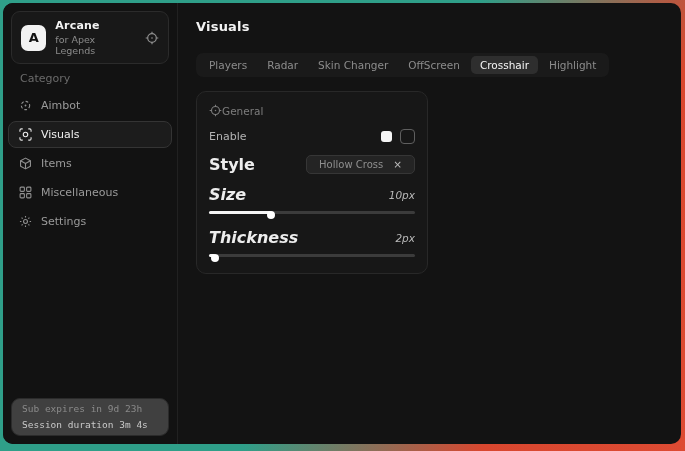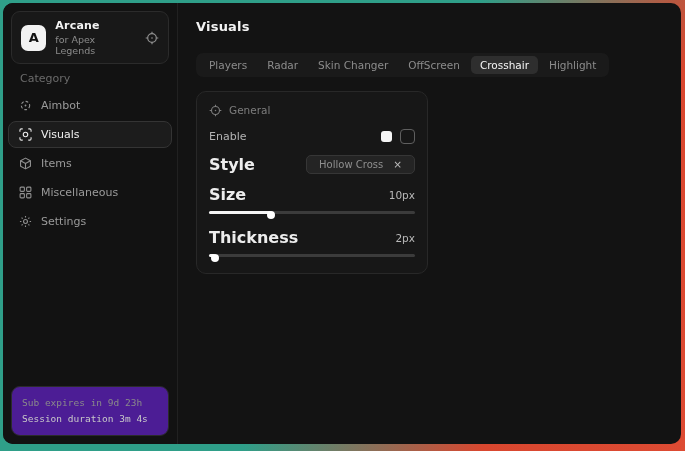--- a/index.html
+++ b/index.html
@@ -34,41 +34,41 @@
   .nav-item {
     margin:0 5px; height:27px; display:flex; align-items:center; gap:9px;
     padding:0 10px; border:1px solid transparent; border-radius:8px;
     color:#9a9a9a; font-size:11px; cursor:pointer;
   }
   .nav-item .icon { display:flex; color:#8f8f8f; }
   .nav-item.active { background:#1c1c1c; border-color:#343434; color:#f0f0f0; }
   .nav-item.active .icon { color:#e8e8e8; }
   .footer-card {
     position:absolute; left:8px; right:8px; bottom:8px;
-    border:1px solid #2b2b2b; border-radius:9px; background:#4c1d95;
-    padding:8px 10px; font-family:"DejaVu Sans Mono", monospace; font-size:9.5px; line-height:1.7;
+    border:1px solid #2b2b2b; border-radius:9px; background:#404040;
+    padding:2px 10px; font-family:"DejaVu Sans Mono", monospace; font-size:9.5px; line-height:1.7;
   }
   .footer-line1 { color:#8a8a8a; }
   .footer-line2 { color:#c9c9c9; }
   
   .main { flex:1; padding:16px 18px; }
   .page-title { color:#f2f2f2; font-size:13px; font-weight:bold; letter-spacing:.2px; }
   .tabbar {
     margin-top:19px; display:inline-flex; align-items:center; gap:2px;
     background:#1a1a1a; border-radius:7px; padding:3px 4px;
   }
   .tab {
     padding:3px 9px; font-size:10.5px; color:#8c8c8c; border-radius:5px; cursor:pointer; white-space:nowrap;
   }
   .tab.active { background:#2e2e2e; color:#f5f5f5; }
   .panel {
     margin-top:14px; width:232px; background:#171717;
     border:1px solid #282828; border-radius:10px; padding:10px 12px 14px;
   }
-  .panel-header { display:flex; gap:7px; color:#7d7d7d; font-size:10.5px; margin:2px 0 12px; }
+  .panel-header { display:flex; align-items:center; color:#7d7d7d; font-size:10.5px; margin:2px 0 12px; }
   .panel-header .icon { display:flex; color:#7d7d7d; }
   .row { display:flex; align-items:center; justify-content:space-between; margin-bottom:11px; }
   .lbl-dim  { color:#b3b3b3; font-size:11px; }
   .lbl      { color:#ededed; font-size:16px; font-weight:bold; }
   .val      { color:#b9b9b9; font-size:10.5px; }
   .enable-controls { display:flex; align-items:center; gap:8px; }
   .swatch { width:11px; height:11px; background:#f5f5f5; border-radius:3px; cursor:pointer; }
   .checkbox { width:15px; height:15px; border:1.5px solid #5f5f5f; border-radius:4px; cursor:pointer; }
   .select {
     display:flex; align-items:center; gap:10px; background:#242424;
@@ -76,21 +76,21 @@
   }
   .select-value { color:#8f8f8f; font-size:10px; }
   .select-clear { color:#bdbdbd; font-size:10.5px; line-height:1; cursor:pointer; }
   .slider { position:relative; height:7px; margin:2px 0 12px; cursor:pointer; }
   .slider-track { position:absolute; left:0; right:0; top:2px; height:3px; background:#3b3b3b; border-radius:2px; }
   .slider-fill  { position:absolute; left:0; top:2px; height:3px; background:#f5f5f5; border-radius:2px; }
   .slider-thumb {
     position:absolute; right:-4px; top:50%; transform:translateY(-50%);
     width:8px; height:8px; background:#ffffff; border-radius:50%; top:3.5px; cursor:grab;
   }
-  .srow { margin-bottom:5px; }
+  .srow { margin-bottom:5px;font-style:italic; }
 </style>
 </head>
 <body>
 
 <div class="window">
 
   <aside class="sidebar">
     <div class="brand-card">
       <div class="logo">A</div>
       <div>

